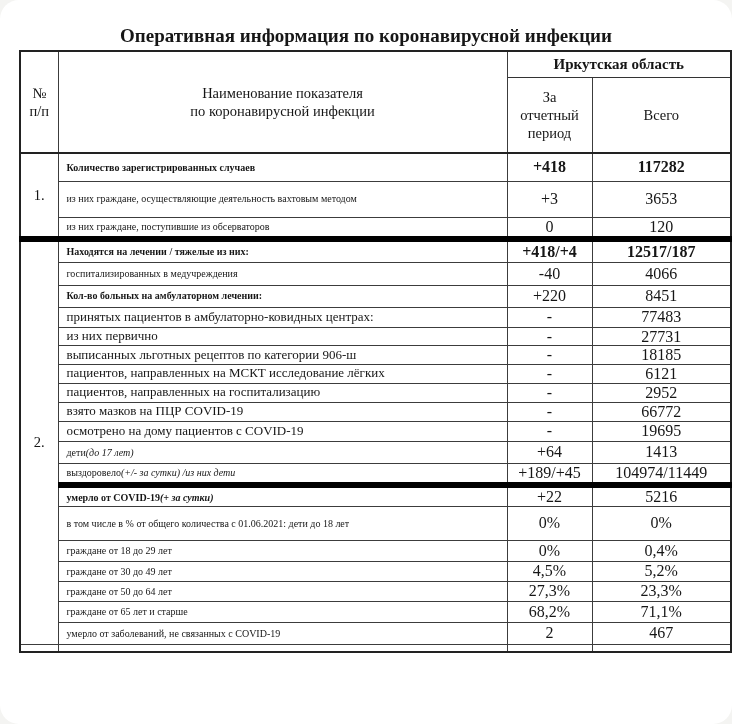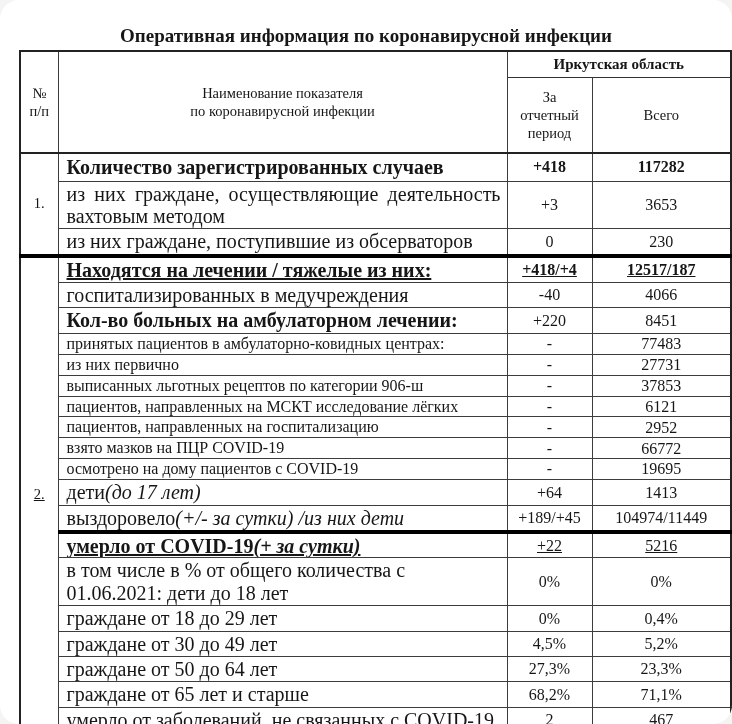--- a/index.html
+++ b/index.html
@@ -31,29 +31,29 @@
     line-height:1.25;padding:2px 4px;
   }
   thead th.region{font-weight:bold;font-size:15px;border-bottom:1px solid #333;}
   thead tr.hr2 th{border-top:1px solid #333;}
   thead th{border-bottom:2px solid #222;}
   tbody td{vertical-align:middle;}
   td.num{
     text-align:center;font-size:14.5px;vertical-align:middle;
   }
   td.lbl{
-    padding:1px 6px 1px 8px;font-size:20px;line-height:1.12;text-align:left;
+    padding:1px 6px 1px 8px;font-size:10px;line-height:1.12;text-align:left;
   }
   td.val{text-align:center;font-size:16px;padding:0 2px;line-height:1.1;}
-  tr.small td.lbl{font-size:16px;}
+  tr.small td.lbl{font-size:13px;}
   tr.bold td.lbl, td.val.vb{font-weight:bold;}
   tr.lblbold td.lbl{font-weight:bold;}
   tr.right td.lbl{text-align:left;padding-right:7px;}
   tr.justify td.lbl{text-align:justify;}
-  tr.bt2 td{border-top:4px solid #000000;text-decoration:underline;}
+  tr.bt2 td{border-top:6px solid #000000;}
   tr.tight td.lbl{padding-bottom:0;}
   .it{font-style:italic;margin-left:0;}
   tr.partial td{border-top:1px solid #3c3c3c;}
 </style>
 </head>
 <body>
 
 <div class="page">
 
   <div class="doc-title">
@@ -93,21 +93,21 @@
         <td class="val vb">117282</td>
       </tr>
       <tr class="justify" style="height:36px">
         <td class="lbl"><span>из них граждане, осуществляющие деятельность вахтовым методом</span></td>
         <td class="val">+3</td>
         <td class="val">3653</td>
       </tr>
       <tr style="height:22px">
         <td class="lbl"><span>из них граждане, поступившие из обсерваторов</span></td>
         <td class="val">0</td>
-        <td class="val">230</td>
+        <td class="val">120</td>
       </tr>
 
       <tr class="bold bt2" style="height:23px">
         <td class="num" rowspan="19">2.</td>
         <td class="lbl"><span>Находятся на лечении / тяжелые из них:</span></td>
         <td class="val vb">+418/+4</td>
         <td class="val vb">12517/187</td>
       </tr>
       <tr style="height:23px">
         <td class="lbl"><span>госпитализированных в медучреждения</span></td>
@@ -125,21 +125,21 @@
         <td class="val">77483</td>
       </tr>
       <tr class="small" style="height:18px">
         <td class="lbl"><span>из них первично</span></td>
         <td class="val">-</td>
         <td class="val">27731</td>
       </tr>
       <tr class="small" style="height:18px">
         <td class="lbl"><span>выписанных льготных рецептов по категории 906-ш</span></td>
         <td class="val">-</td>
-        <td class="val">37853</td>
+        <td class="val">18185</td>
       </tr>
       <tr class="small" style="height:19px">
         <td class="lbl"><span>пациентов, направленных на МСКТ исследование лёгких</span></td>
         <td class="val">-</td>
         <td class="val">6121</td>
       </tr>
       <tr class="small" style="height:19px">
         <td class="lbl"><span>пациентов, направленных на госпитализацию</span></td>
         <td class="val">-</td>
         <td class="val">2952</td>

